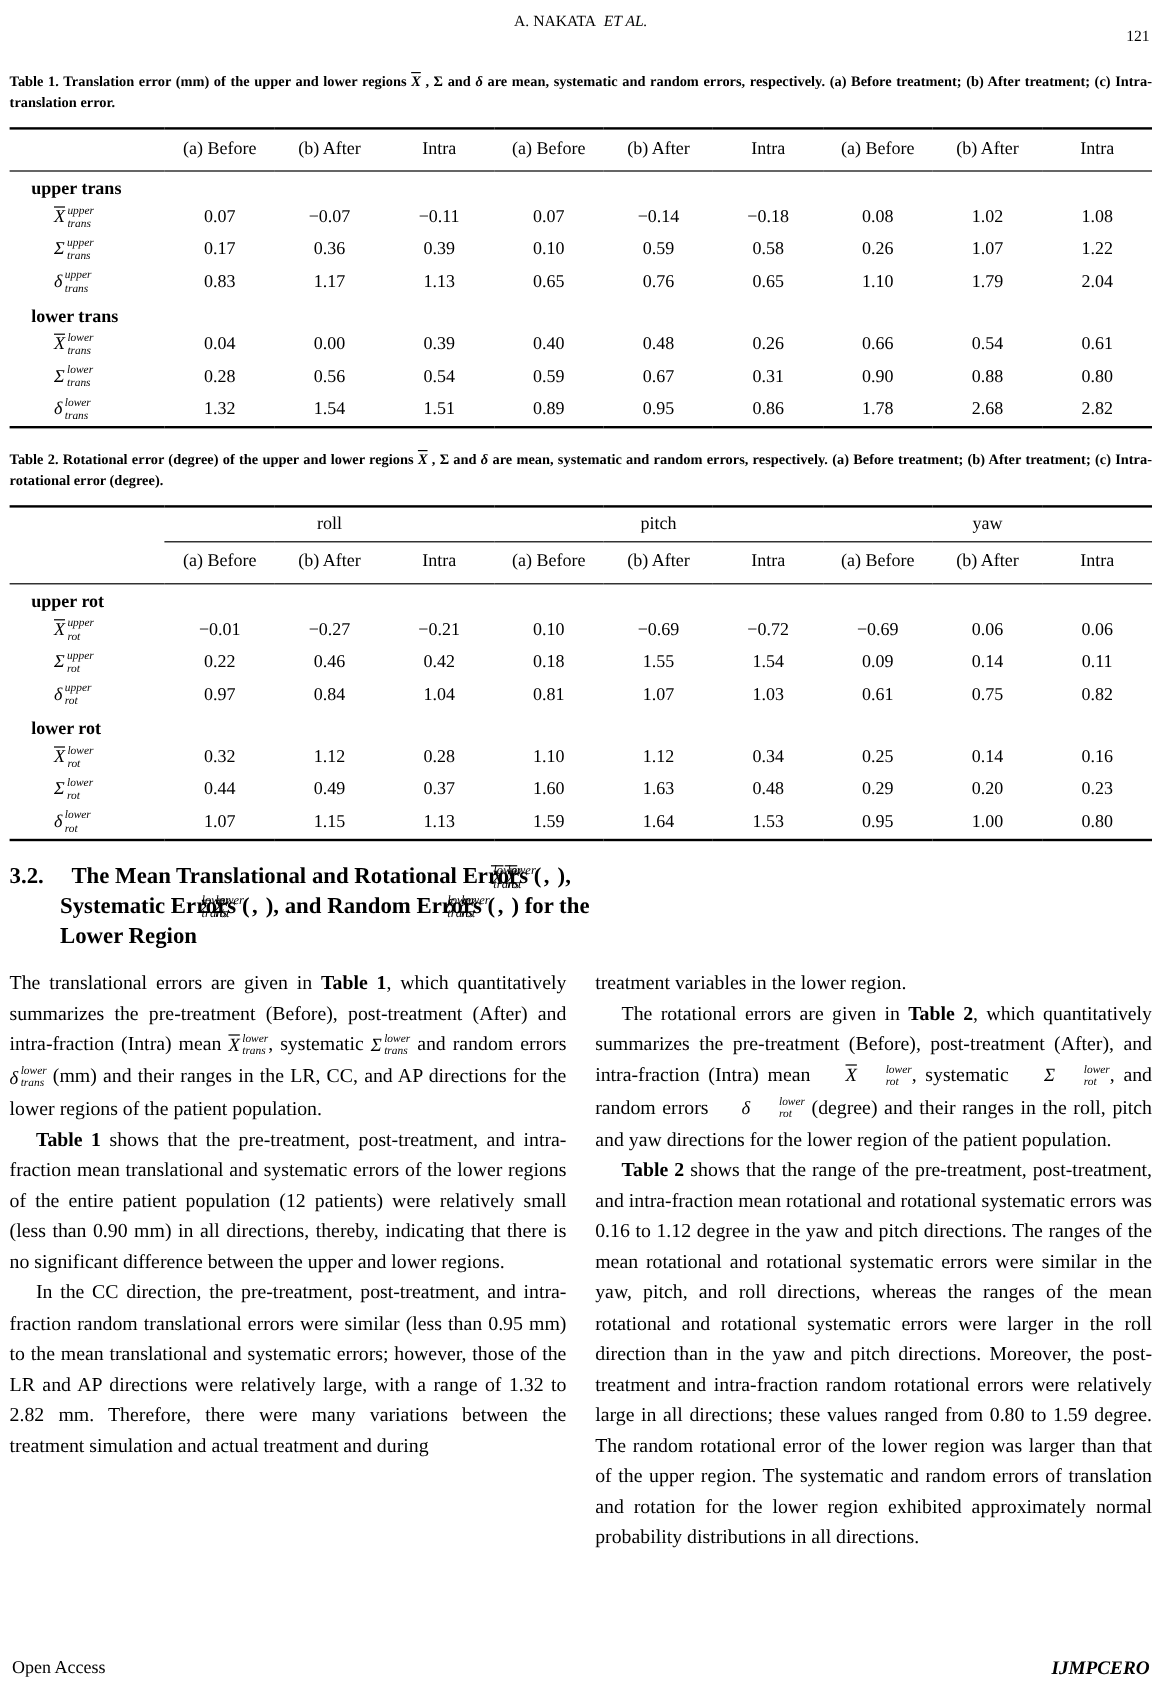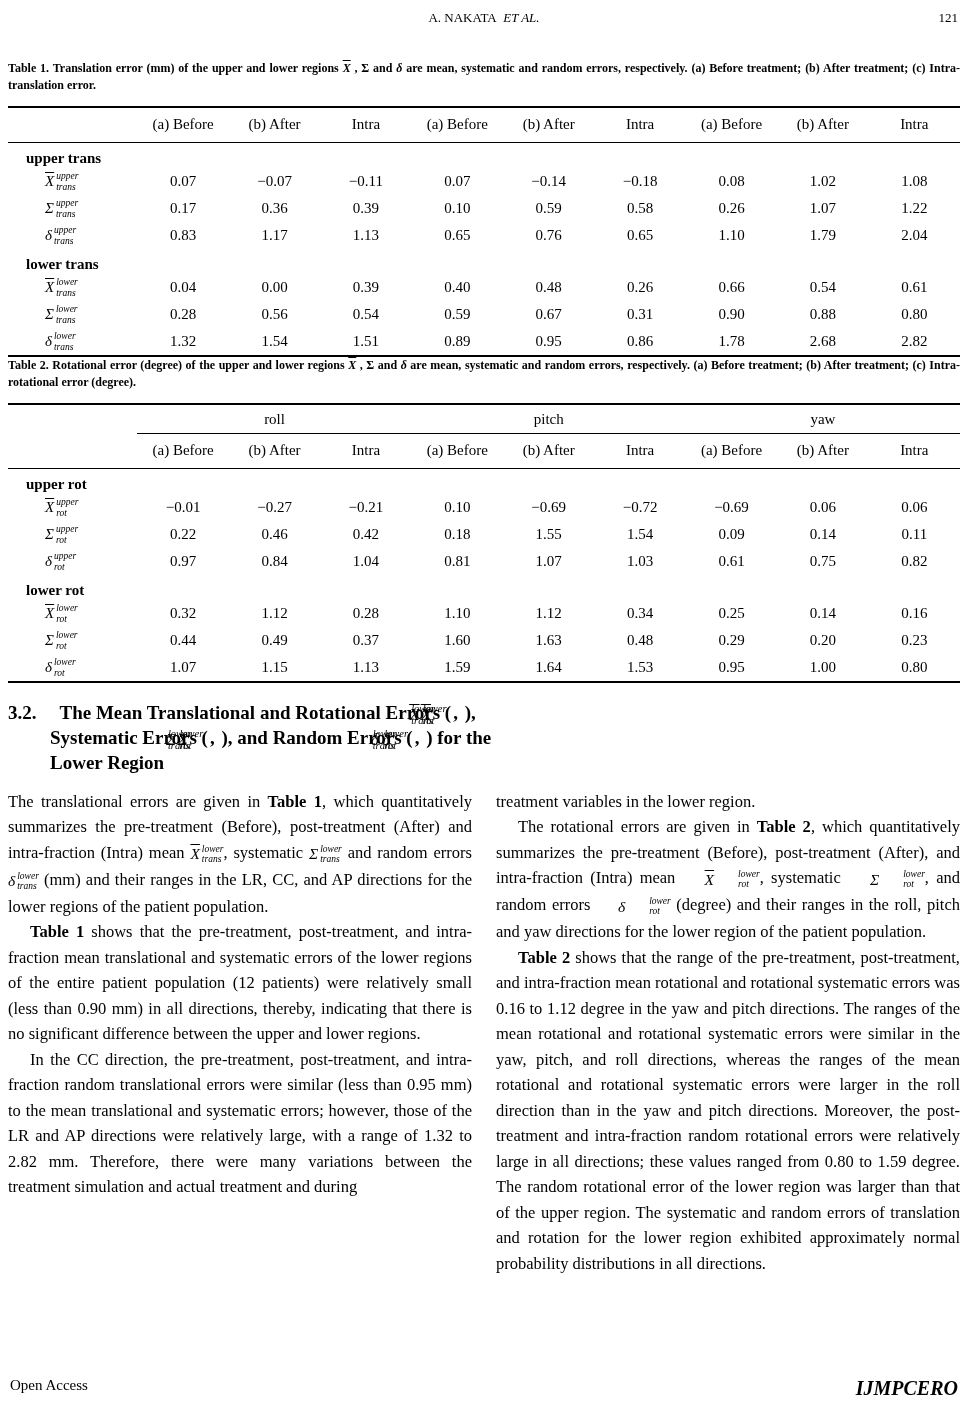--- a/index.html
+++ b/index.html
@@ -6,25 +6,25 @@
   html { background:#fff; }
   body {
     width:968px; height:1414px; overflow:hidden;
     background:#fff; color:#000;
     font-family:"Liberation Serif", serif;
     display:flex; flex-direction:column;
     padding:10px 8px 14px 8px;
   }
   .running-head { position:relative; text-align:center; font-size:13px; height:22px; }
   .running-head .et-al { font-style:italic; }
-  .page-num { position:absolute; right:2px; top:0;font-family:Liberation Serif, serif; }
+  .page-num { position:absolute; right:2px; top:12px;font-family:Liberation Serif, serif; }
 
   .caption { font-weight:bold; font-size:12px; line-height:1.42; text-align:justify; }
   .caption.first { margin-top:28px; }
-  .caption.second { }
+  .caption.second { margin-top:18px; }
   .seg-i { font-style:italic; }
   .seg-b { font-weight:bold; }
   .ol { text-decoration:overline; }
 
   table.data-table { width:100%; border-collapse:collapse; margin-top:12px;
     border-top:2px solid #000; border-bottom:2px solid #000; font-size:15px; table-layout:fixed; }
   col.c-label { width:13.6%; }
   col.c-val { width:9.6%; }
   .grp { font-weight:normal; text-align:center; padding:6px 0 5px; border-bottom:1px solid #000; }
   .sub-row th { font-weight:normal; text-align:center; padding:8px 0 9px; border-bottom:1px solid #000; }
@@ -45,21 +45,21 @@
   .section-heading .mscripts { font-size:10.5px; }
 
   .body-cols { display:flex; gap:24px; margin-top:13px; }
   .col { width:464px; }
   .body-p { font-size:16.5px; line-height:25.5px; text-align:justify; }
   .body-p.indent { text-indent:22px; }
   .body-p .mstack { font-size:15.5px; }
   .body-p .mscripts { font-size:9.5px; }
 
   .page-footer { margin-top:auto; display:flex; justify-content:space-between; font-size:15px; padding:0 2px; }
-  .page-footer .journal { font-weight:bold; font-style:italic; font-size:20px; }
+  .page-footer .journal { font-weight:bold; font-style:italic; font-size:16px; }
 </style>
 </head>
 <body>
 
 <header class="running-head">
   <span><span>A. NAKATA</span>&nbsp;&nbsp;<span class="et-al">ET AL.</span></span>
   <span class="page-num">121</span>
 </header>
 
 <p class="caption first"><span class="seg-t">Table 1. Translation error (mm) of the upper and lower regions </span><span class="seg-i ol">X</span><span class="seg-t"> , Σ and </span><span class="seg-i">δ</span><span class="seg-t"> are mean, systematic and random errors, respectively. (a) Before treatment; (b) After treatment; (c) Intra-translation error.</span></p>

